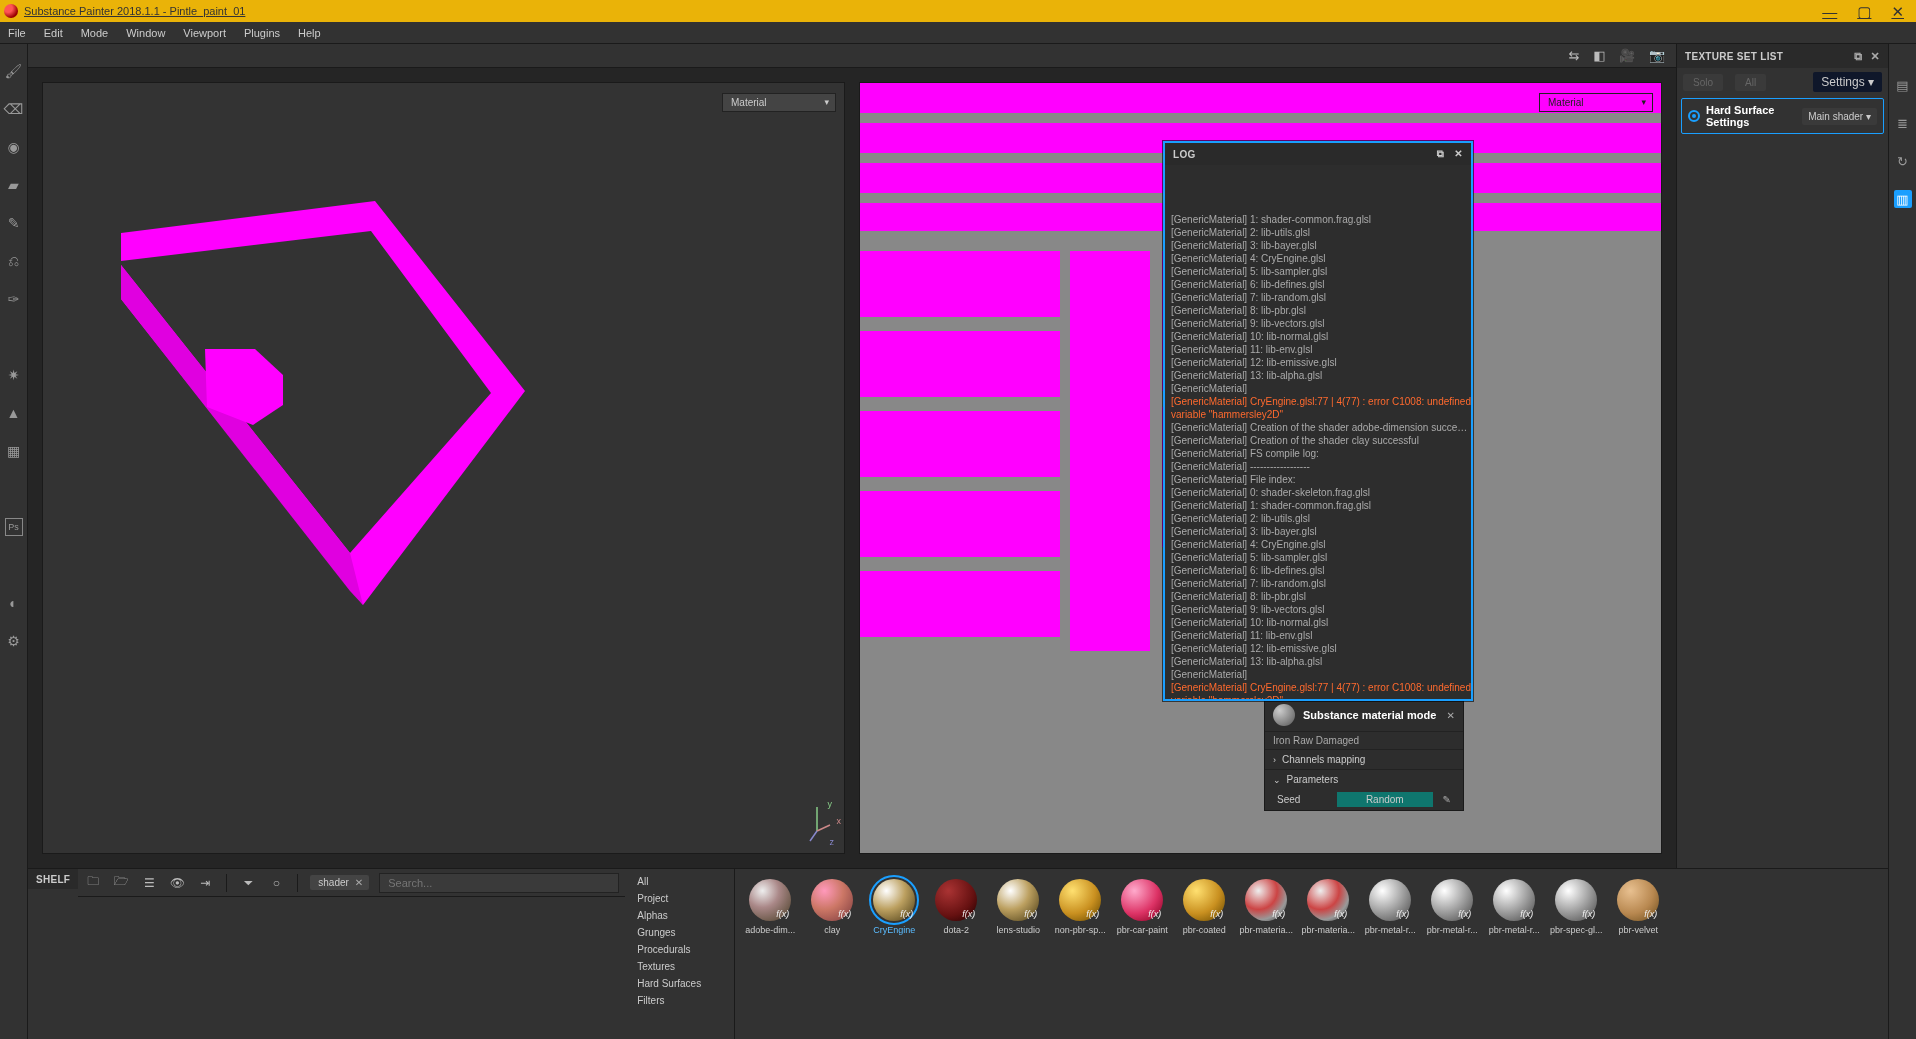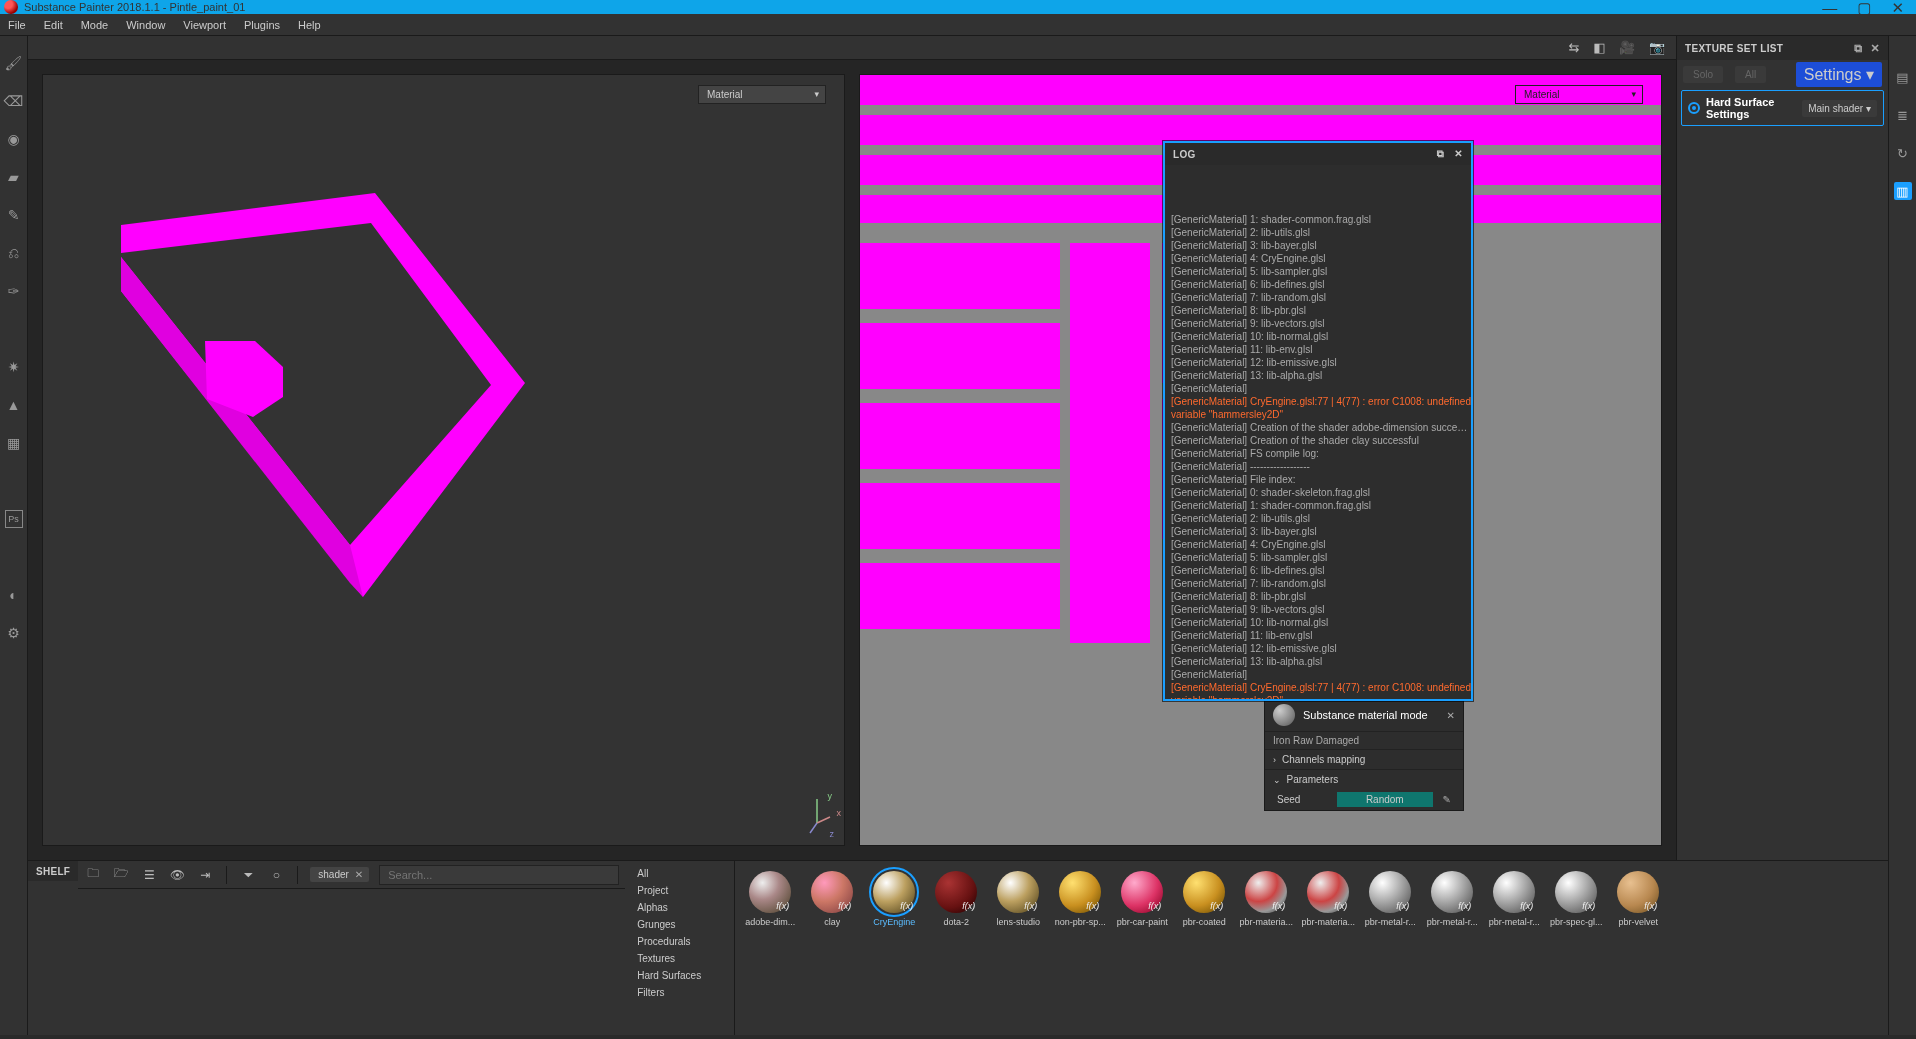--- a/index.html
+++ b/index.html
@@ -1,19 +1,19 @@
 <!DOCTYPE html>
 <html><head>
 <meta charset="utf-8">
 <style>
 * { margin: 0; padding: 0; box-sizing: border-box; font-family: Arial, sans-serif; user-select: none; }
 body { background: #2a2a2a; color: #aaa; font-size: 11px; overflow: hidden; width: 1916px; height: 1039px; position: relative; }
 
 
-.titlebar { background: #0ea5e9; height: 14px; display: flex; align-items: center; padding: 0 4px; color: #333; font-size: 11px; }
+.titlebar { background: #eab308; height: 22px; display: flex; align-items: center; padding: 0 4px; color: #333; font-size: 11px; text-decoration: underline; }
 .titlebar .app-icon { width: 14px; height: 14px; background: radial-gradient(circle at 30% 30%, #f55 30%, #900 70%); border-radius: 50%; margin-right: 6px; }
 .titlebar .window-controls { margin-left: auto; display: flex; gap: 20px; padding-right: 8px; }
 .titlebar .wc { font-size: 15px; line-height: 1; color: #333; cursor: default; }
 
 
 .menubar { background: #323232; height: 22px; display: flex; align-items: center; padding: 0 8px; gap: 18px; font-size: 11px; color: #ccc; border-bottom: 1px solid #1a1a1a; }
 .menubar span { cursor: default; }
 
 
 .layout { display: grid; grid-template-columns: 28px 1fr 212px 28px; grid-template-rows: 1fr 175px; height: calc(1039px - 18px - 22px); }
@@ -26,21 +26,21 @@
 .right-plugins { grid-row: 1 / 3; grid-column: 4; background: #323232; border-left: 1px solid #1a1a1a; display: flex; flex-direction: column; align-items: center; padding-top: 32px; gap: 20px; }
 .right-plugins .sel { background: #1a9fff; padding: 4px; border-radius: 2px; color: #fff; }
 .rp-ic { width: 18px; height: 18px; display: flex; align-items: center; justify-content: center; font-size: 13px; color: #999; }
 
 
 .center { grid-column: 2; grid-row: 1; display: flex; flex-direction: column; background: #252525; position: relative; }
 .center-toolbar { height: 24px; background: #323232; border-bottom: 1px solid #1a1a1a; display: flex; justify-content: flex-end; align-items: center; gap: 10px; padding: 0 8px; }
 .ct-ic { color: #bbb; font-size: 13px; padding: 0 2px; }
 .viewports { flex: 1; display: grid; grid-template-columns: 1fr 1fr; gap: 14px; padding: 14px; background: #252525; }
 .viewport { background: #333; position: relative; border: 1px solid #1a1a1a; overflow: hidden; }
-.vp-drop { position: absolute; top: 10px; right: 18px; background: #444; border: 1px solid #222; color: #ccc; font-size: 10px; padding: 3px 30px 3px 8px; width: 128px; }
+.vp-drop { position: absolute; top: 10px; right: 8px; background: #444; border: 1px solid #222; color: #ccc; font-size: 10px; padding: 3px 30px 3px 8px; width: 114px; }
 .vp-drop.magenta { background: #ff00ff; color: #222; }
 .vp-drop::after { content: '▾'; position: absolute; right: 6px; top: 3px; color: #ccc; font-size: 9px; }
 .vp-drop.magenta::after { color: #222; }
 
 
 .vp3d-shape { position:absolute; inset:0; }
 .vp3d-shape .v-path {
   position:absolute; left:72px; top:110px; width:480px; height:420px;
 }
 .v-poly { fill:#ff00ff; }
@@ -54,21 +54,21 @@
 .vp2d-bg { position:absolute; inset:0; background:#888; }
 .uvshape { position:absolute; background:#ff00ff; }
 
 
 .rightpanel { grid-column: 3; grid-row: 1; background: #323232; border-left: 1px solid #1a1a1a; display:flex; flex-direction:column; }
 .panel-head { height: 24px; background: #2a2a2a; display:flex; align-items:center; padding:0 8px; font-size:10px; font-weight:bold; color:#ccc; letter-spacing: .3px; }
 .panel-head .sp { margin-left:auto; display:flex; gap:8px; }
 .panel-head .phi { color:#aaa; font-size:11px; cursor:default; }
 .tabs-row { height: 28px; display:flex; align-items:center; gap:12px; padding:0 6px; }
 .tab-pill { background:#3a3a3a; color:#666; font-size:10px; padding:3px 10px; border-radius:2px; }
-.settings-drop { margin-left:auto; background:#1d4ed8; color:#ccc; font-size:16px; padding:3px 8px; border-radius:2px; }
+.settings-drop { margin-left:auto; background:#0f172a; color:#ccc; font-size:12px; padding:3px 8px; border-radius:2px; }
 .material-row { display:flex; align-items:center; padding:5px 6px; gap:6px; }
 .mat-radio { width:12px; height:12px; border:2px solid #1a9fff; border-radius:50%; position:relative; }
 .mat-radio::after{ content:''; position:absolute; inset:2px; background:#1a9fff; border-radius:50%; }
 .mat-name { color:#fff; font-size:11px; font-weight:bold; flex:1; }
 .mat-shader { background:#3a3a3a; color:#ccc; font-size:10px; padding:3px 6px; border-radius:2px; }
 .rightpanel .filler { flex:1; }
 
 
 .log-panel { position:absolute; left:1163px; top:141px; width:310px; height:560px; background:#2d2d2d; border:2px solid #1a9fff; z-index:50; display:flex; flex-direction:column; font-size:10px; box-shadow:0 0 0 1px rgba(0,0,0,.6); }
 .log-head { height:22px; background:#2a2a2a; display:flex; align-items:center; padding:0 8px; color:#ccc; font-weight:bold; font-size:10px; letter-spacing:.3px; }
@@ -93,21 +93,21 @@
 .thumb { display:flex; flex-direction:column; align-items:center; gap:4px; width:50px; }
 .ball { width:42px; height:42px; border-radius:50%; background:radial-gradient(circle at 32% 28%, #fff 0%, #aaa 30%, #555 70%, #222 100%); position:relative;text-decoration:underline;}
 .ball.sel { outline:2px solid #1a9fff; outline-offset:2px; }
 .ball .fx { position:absolute; bottom:2px; right:2px; font-size:9px; color:#eee; font-style:italic;}
 .thumb-lbl { font-size:9px; color:#ccc; text-align:center; max-width:54px; white-space:nowrap; overflow:hidden; text-overflow:ellipsis;}
 
 
 .props { position:absolute; left:1264px; top:698px; width:200px; background:#2d2d2d; border:1px solid #1a1a1a; z-index:40; font-size:10px; color:#ccc;}
 .props-row { display:flex; align-items:center; padding:5px 8px; border-bottom:1px solid #222; }
 .props-row .pico { width:22px; height:22px; border-radius:50%; background:radial-gradient(circle at 30% 30%,#ccc,#555); margin-right:8px;}
-.props-row .t { font-weight:normal; color:#fff; flex:1; font-size:11px;}
+.props-row .t { font-weight:bold; color:#fff; flex:1; font-size:11px;}
 .props-row .x { color:#aaa; }
 .props-sub { padding:3px 8px; color:#aaa; }
 .props-sec { padding:4px 8px; display:flex; align-items:center; gap:6px; border-top:1px solid #222;}
 .props-sec .chv { font-size:9px;}
 .param-row { display:flex; align-items:center; padding:3px 12px; gap:10px; }
 .param-row .pl { width:50px; color:#ccc;}
 .param-row .pv { flex:1; background:#0f766e; text-align:center; padding:2px 0;}
 .param-row .pic { color:#aaa;}
 </style>
 </head>

